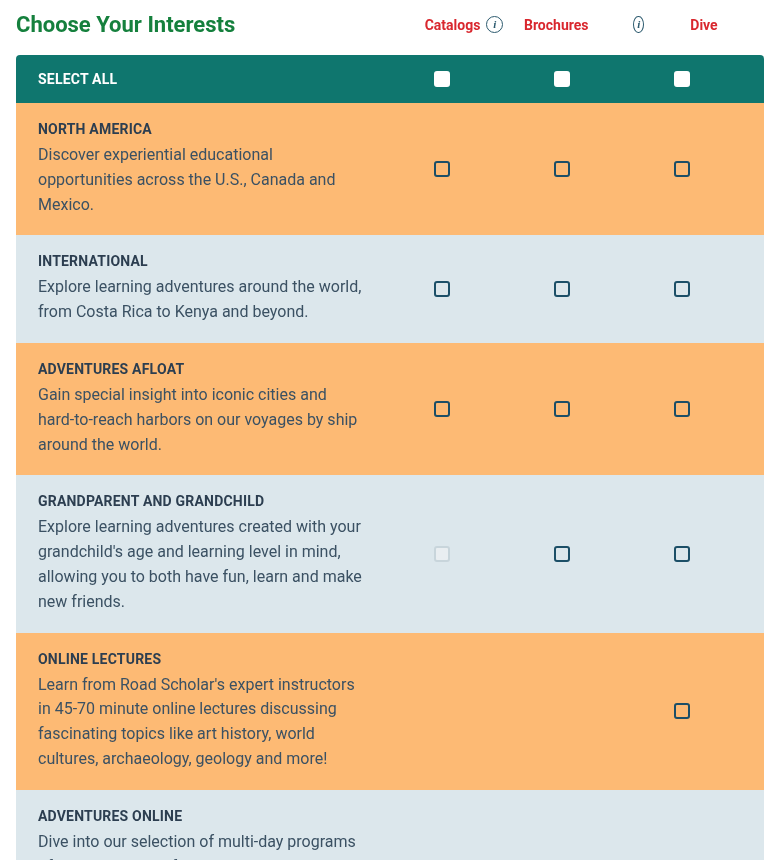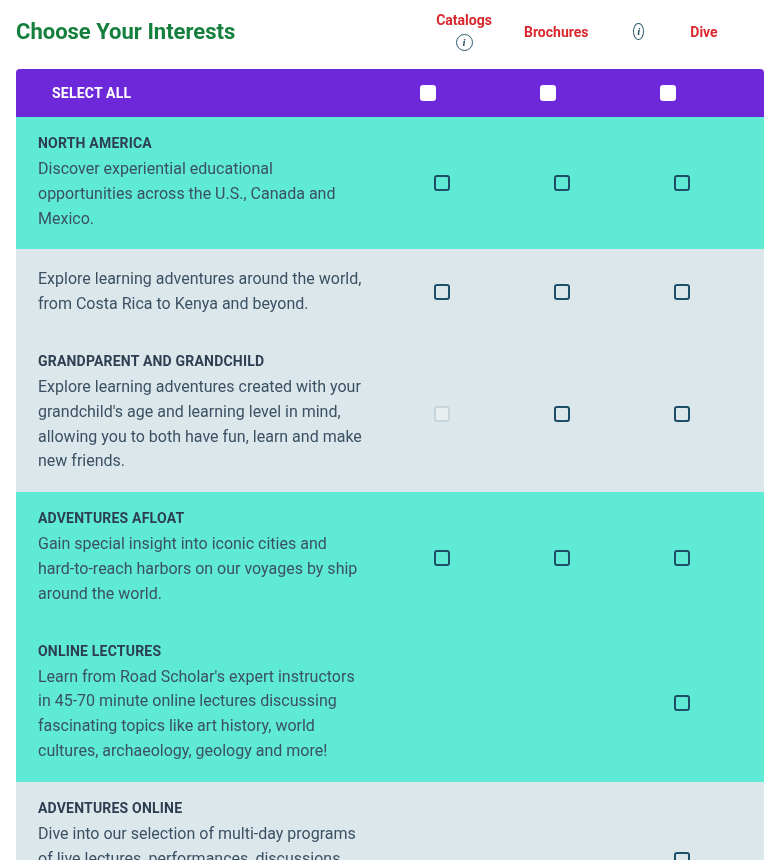--- a/index.html
+++ b/index.html
@@ -29,21 +29,21 @@
   .col-header {
     display: flex;
     align-items: center;
     font-size: 14px;
     font-weight: 700;
     color: #d9272e;
     gap: 6px;
     text-align: center;
     justify-content: center;
   }
-  .col-catalogs { width: 120px; flex-direction: column; }
+  .col-catalogs { width: 120px; }
   .col-brochures { width: 120px; gap: 45px; }
   .col-email { width: 120px; }
   .info-icon {
     display: inline-flex;
     width: 17px;
     height: 17px;
     border: 1.5px solid #2c5a6e;
     border-radius: 50%;
     align-items: center;
     justify-content: center;
@@ -54,26 +54,26 @@
     font-style: italic;
     line-height: 1;
   }
   .grid { width: 100%; padding: 0 16px; }
   .row {
     display: flex;
     align-items: center;
     padding: 18px 22px;
   }
   .row-selectall {
-    background: #6d28d9;
+    background: #0f766e;
     color: #ffffff;
     border-radius: 4px 4px 0 0;
-    padding: 16px 36px;
-  }
-  .row-alt-light { background: #5eead4; }
+    padding: 16px 22px;
+  }
+  .row-alt-light { background: #fdba74; }
   .row-alt-dark  { background: #dce7ec; }
   .desc-col {
     flex: 1 1 auto;
     min-width: 0;
     padding-right: 20px;
   }
   .row-title {
     font-size: 14px;
     font-weight: 700;
     letter-spacing: 0.2px;
@@ -164,21 +164,37 @@
           </div>
           <div class="check-col">
             <div class="checkbox"></div>
           </div>
           <div class="check-col">
             <div class="checkbox"></div>
           </div>
         </div>
         <div class="row row-alt-dark">
           <div class="desc-col">
+            <div class="row-title">INTERNATIONAL</div>
             <div class="row-desc">Explore learning adventures around the world, from Costa Rica to Kenya and beyond.</div>
+          </div>
+          <div class="check-col">
+            <div class="checkbox"></div>
+          </div>
+          <div class="check-col">
+            <div class="checkbox"></div>
+          </div>
+          <div class="check-col">
+            <div class="checkbox"></div>
+          </div>
+        </div>
+        <div class="row row-alt-light">
+          <div class="desc-col">
+            <div class="row-title">ADVENTURES AFLOAT</div>
+            <div class="row-desc">Gain special insight into iconic cities and hard-to-reach harbors on our voyages by ship around the world.</div>
           </div>
           <div class="check-col">
             <div class="checkbox"></div>
           </div>
           <div class="check-col">
             <div class="checkbox"></div>
           </div>
           <div class="check-col">
             <div class="checkbox"></div>
           </div>
@@ -193,35 +209,20 @@
           </div>
           <div class="check-col">
             <div class="checkbox"></div>
           </div>
           <div class="check-col">
             <div class="checkbox"></div>
           </div>
         </div>
         <div class="row row-alt-light">
           <div class="desc-col">
-            <div class="row-title">ADVENTURES AFLOAT</div>
-            <div class="row-desc">Gain special insight into iconic cities and hard-to-reach harbors on our voyages by ship around the world.</div>
-          </div>
-          <div class="check-col">
-            <div class="checkbox"></div>
-          </div>
-          <div class="check-col">
-            <div class="checkbox"></div>
-          </div>
-          <div class="check-col">
-            <div class="checkbox"></div>
-          </div>
-        </div>
-        <div class="row row-alt-light">
-          <div class="desc-col">
             <div class="row-title">ONLINE LECTURES</div>
             <div class="row-desc">Learn from Road Scholar's expert instructors in 45-70 minute online lectures discussing fascinating topics like art history, world cultures, archaeology, geology and more!</div>
           </div>
           <div class="check-col">
             <div class="checkbox hidden-slot"></div>
           </div>
           <div class="check-col">
             <div class="checkbox hidden-slot"></div>
           </div>
           <div class="check-col">

